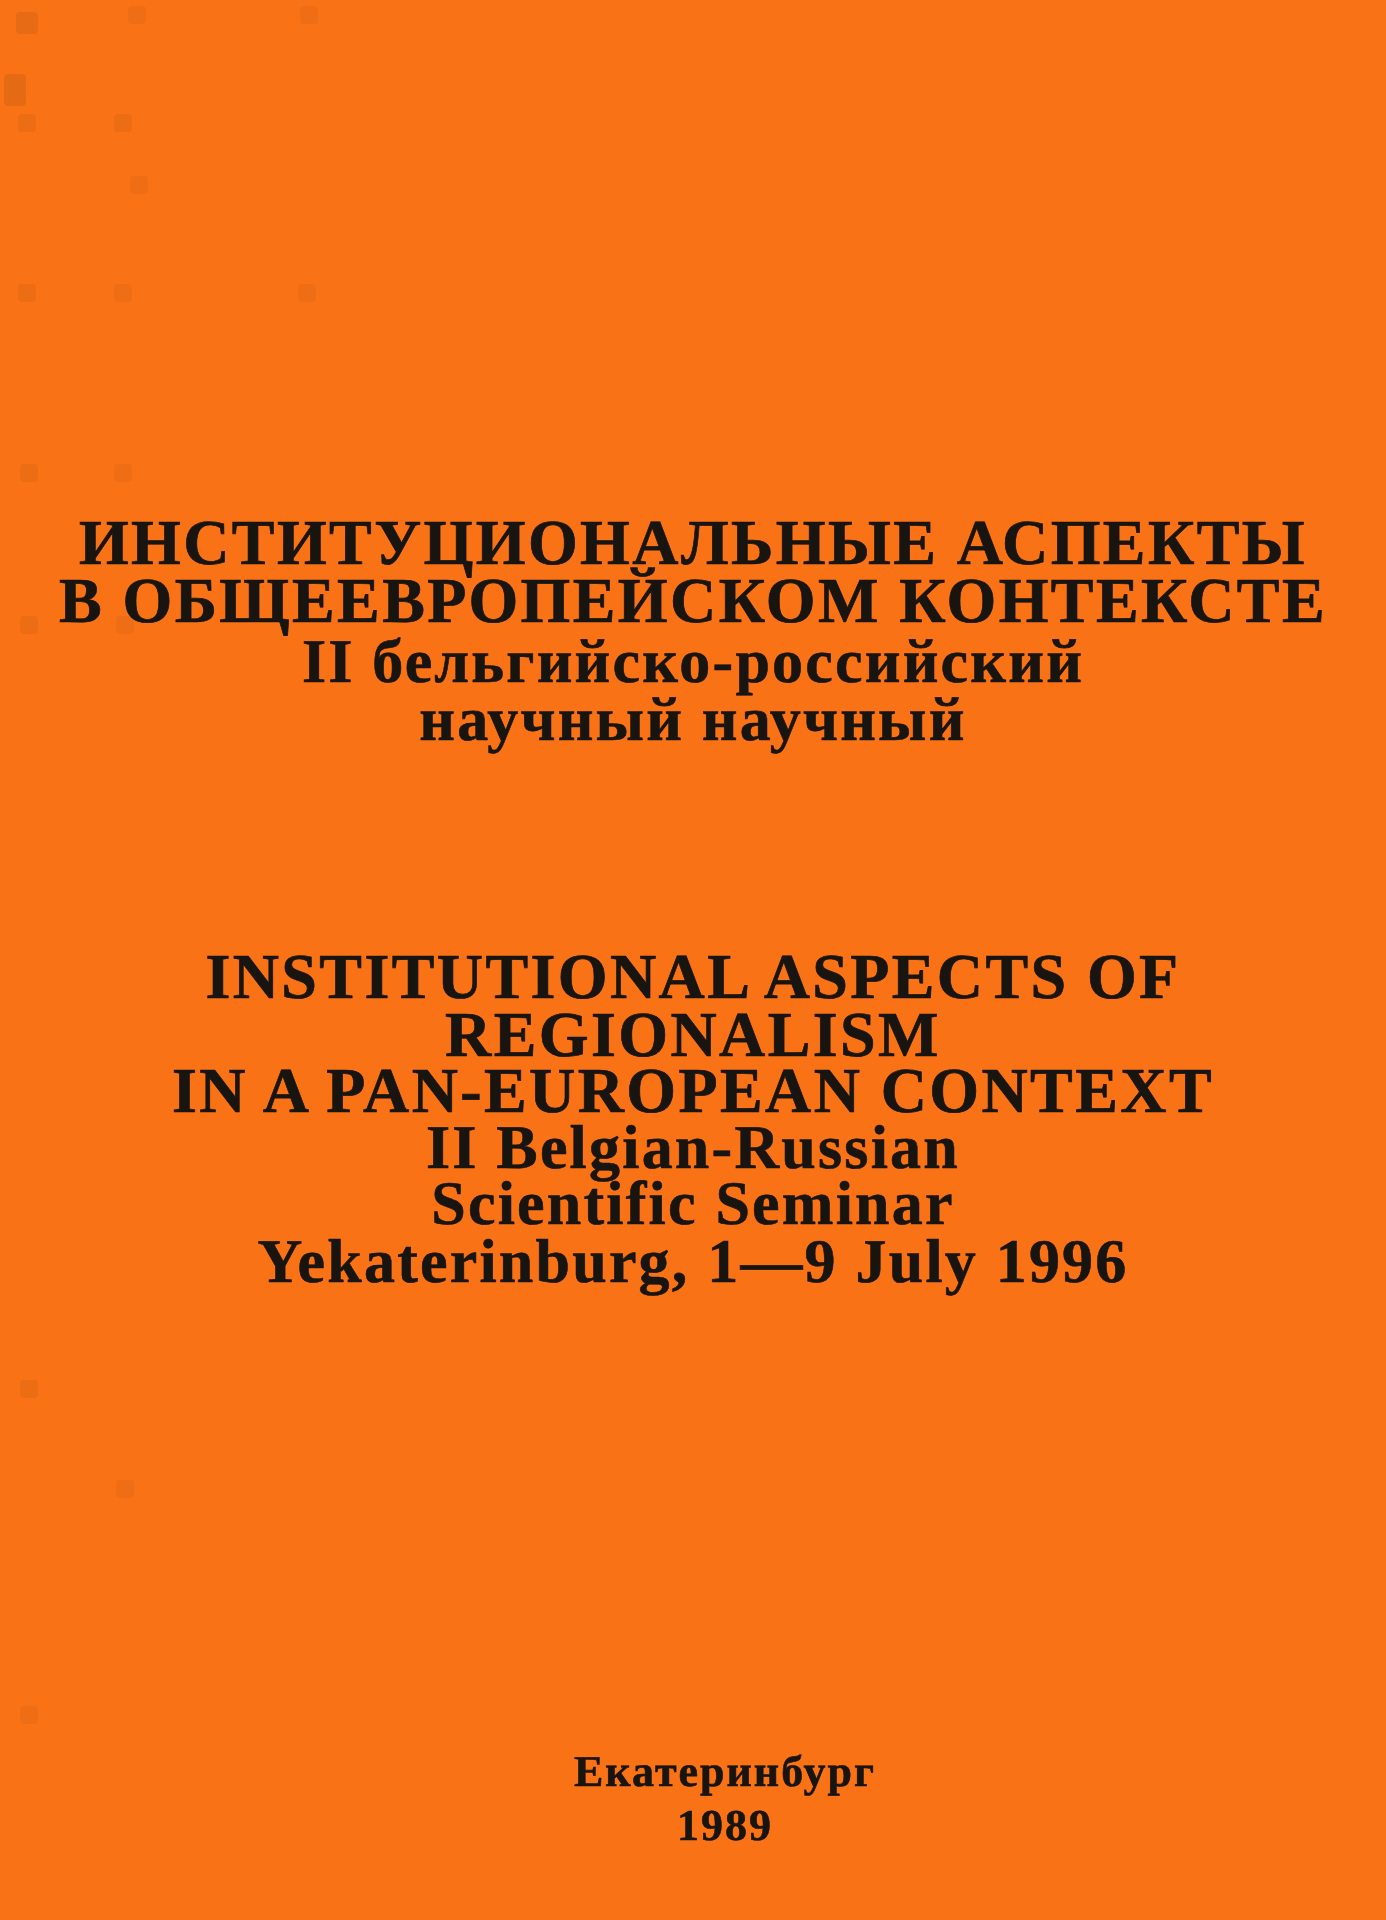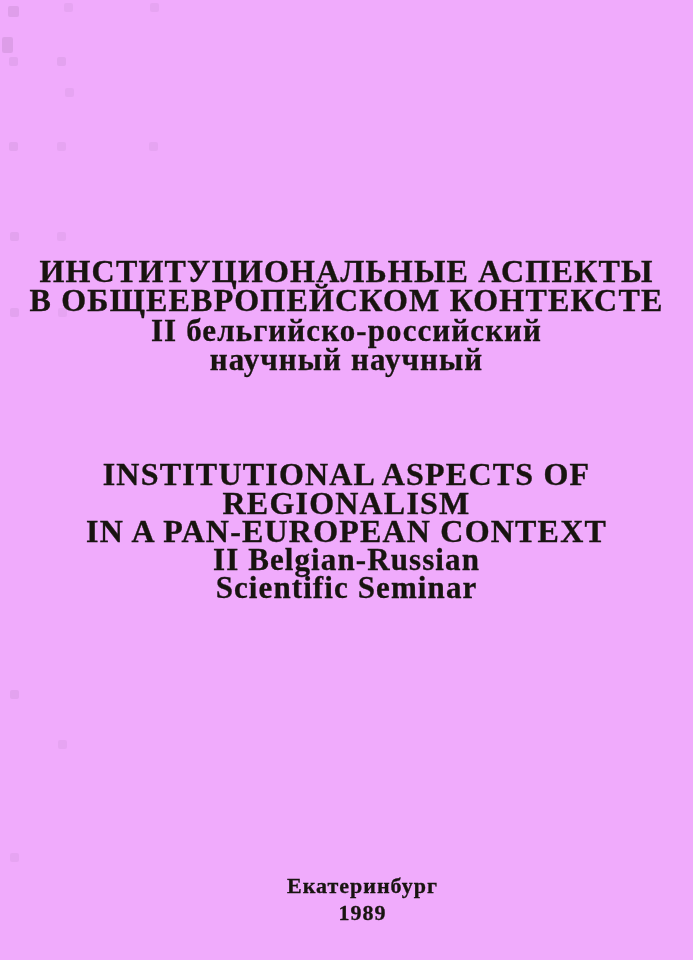--- a/index.html
+++ b/index.html
@@ -4,35 +4,35 @@
 <style>
   html, body {
     margin: 0;
     padding: 0;
     background: #ffffff;
   }
   .page {
     position: relative;
     width: 693px;
     height: 960px;
-    background: #f0abfc;
+    background: #f97316;
     overflow: hidden;
     font-family: "Liberation Serif", "DejaVu Serif", serif;
     font-weight: bold;
     color: #181410;
   }
   .block {
     position: absolute;
     left: 0;
     width: 693px;
     text-align: center;
     white-space: nowrap;
   }
   .block-ru { top: 257px; }
-  .block-en { top: 460px; }
+  .block-en { top: 474px; }
   .block-imprint { top: 872px; padding-left: 16px; }
 
   .line-title {
     font-size: 32px;
     line-height: 29.3px;
     letter-spacing: 1.2px;
     -webkit-text-stroke: 0.35px currentColor;
   }
   .line-sub {
     font-size: 31px;
@@ -89,20 +89,21 @@
     <div class="line-sub">II бельгийско-российский</div>
     <div class="line-sub">научный научный</div>
   </div>
 
   <div class="block block-en">
     <div class="line-title">INSTITUTIONAL ASPECTS OF</div>
     <div class="line-title">REGIONALISM</div>
     <div class="line-title">IN A PAN-EUROPEAN CONTEXT</div>
     <div class="line-sub">II Belgian-Russian</div>
     <div class="line-sub">Scientific Seminar</div>
+    <div class="line-sub">Yekaterinburg, 1—9 July 1996</div>
   </div>
 
   <div class="block block-imprint">
     <div class="line-imprint">Екатеринбург</div>
     <div class="line-imprint">1989</div>
   </div>
 
 </div>
 
 </body></html>

